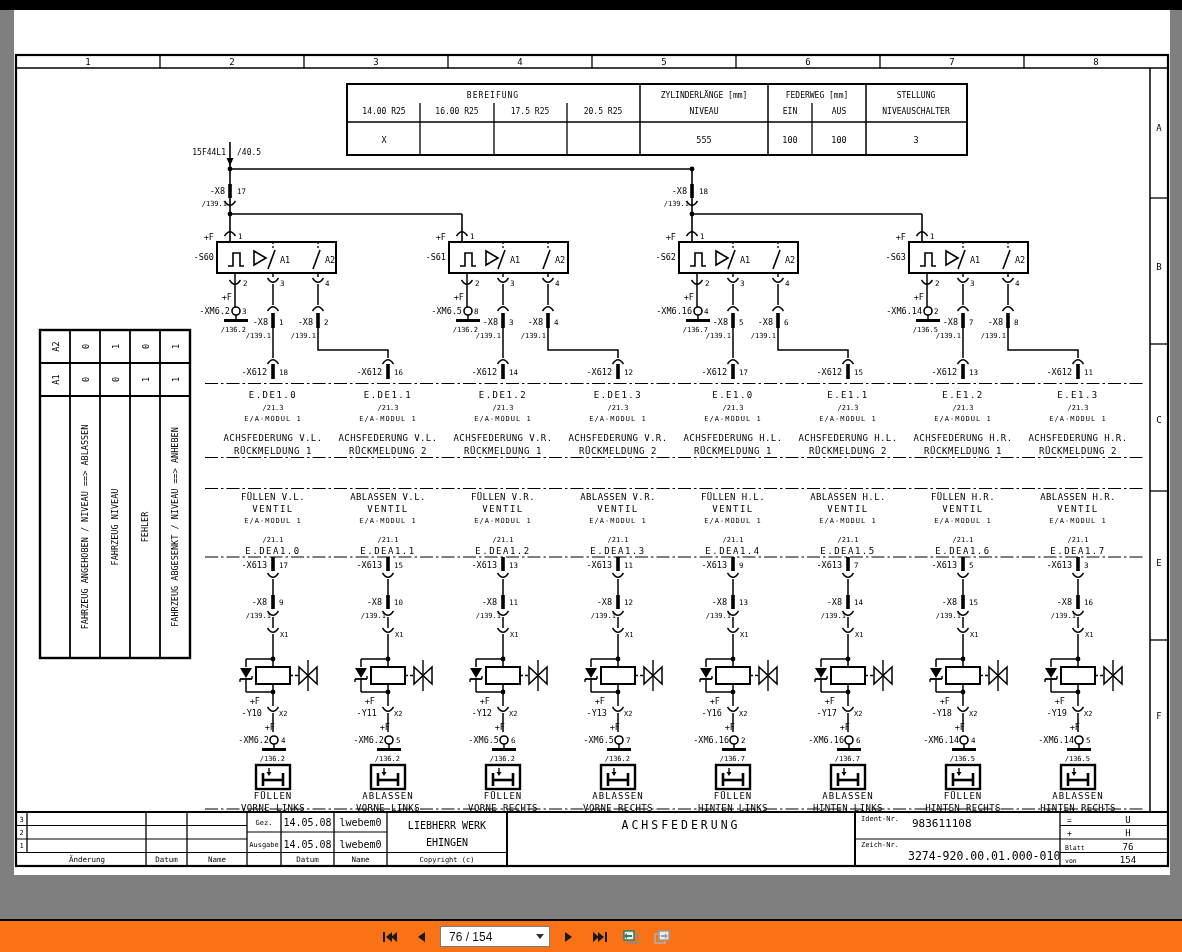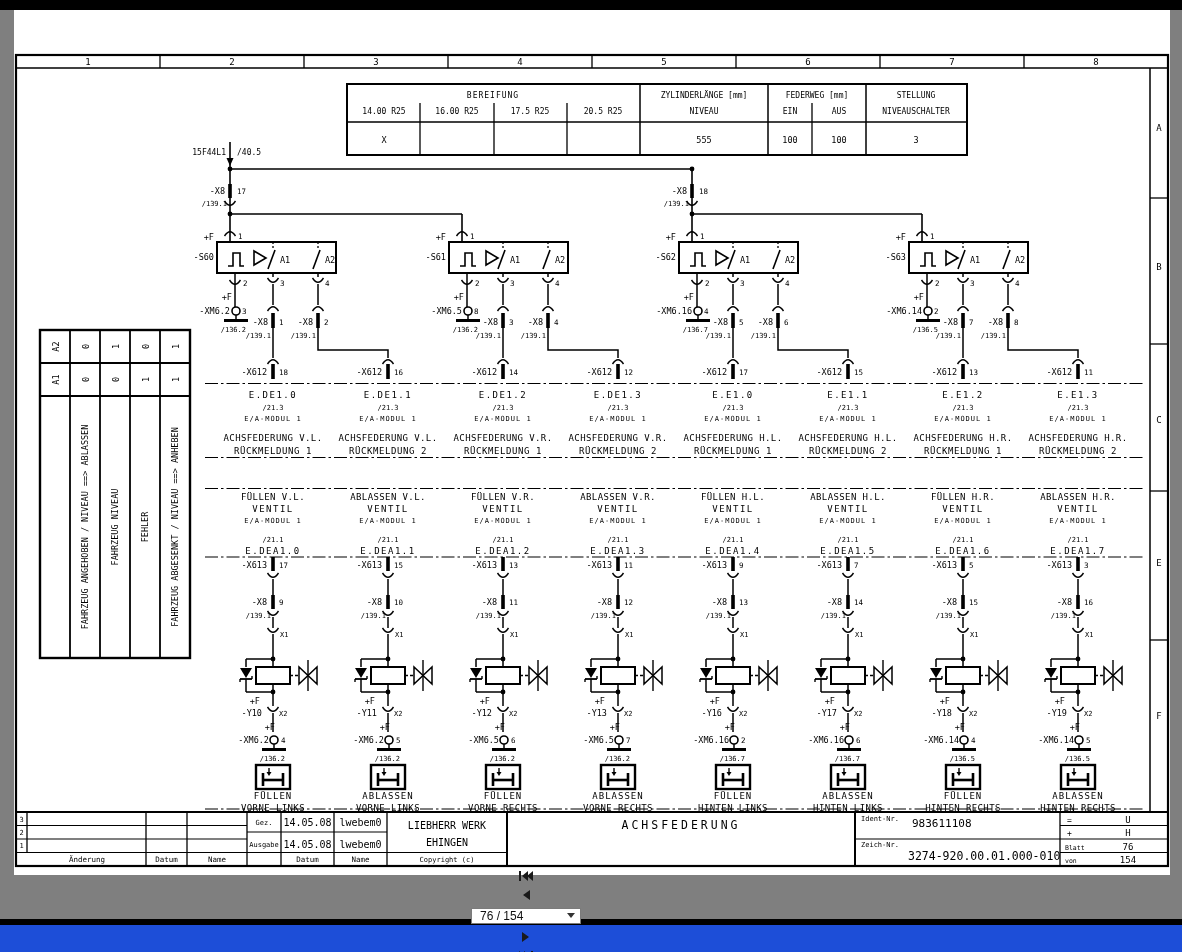--- a/index.html
+++ b/index.html
@@ -2,24 +2,24 @@
 <html><head>
 <meta charset="utf-8">
 <style>
   html,body{margin:0;padding:0;background:#555;}
   .stage{position:relative;width:1182px;height:952px;background:#7f7f7f;overflow:hidden;
          font-family:"DejaVu Sans Mono",monospace;}
   .topbar{position:absolute;left:0;top:0;width:1182px;height:10px;background:#000;}
   .page{position:absolute;left:14px;top:10px;width:1156px;height:865px;background:#ffffff;}
   .page svg{position:absolute;left:0;top:0;}
   svg text{fill:#000;font-family:"DejaVu Sans Mono",monospace;}
-  .toolbar{position:absolute;left:0;top:919px;width:1182px;height:33px;background:#1d4ed8;
-           border-top:6px solid #000000;display:flex;align-items:center;justify-content:center;
+  .toolbar{position:absolute;left:0;top:919px;width:1182px;height:33px;background:#f97316;
+           border-top:2px solid #000000;display:flex;align-items:center;justify-content:center;
            gap:7px;box-sizing:border-box;padding-right:130px;
-           font-family:"Liberation Sans",sans-serif;flex-direction:column;}
+           font-family:"Liberation Sans",sans-serif;}
   .tbtn{width:24px;height:24px;border:none;background:transparent;display:flex;
         align-items:center;justify-content:center;padding:0;cursor:pointer;}
   .pagebox{width:110px;height:21px;background:#fff;border:1px solid #7b7b7b;display:flex;
            align-items:center;justify-content:space-between;font-size:12px;color:#111;
            padding:0 5px 0 8px;box-sizing:border-box;cursor:pointer;}
   .caret{width:0;height:0;border-left:4px solid transparent;border-right:4px solid transparent;
          border-top:5px solid #333;}
 </style>
 </head>
 <body>

